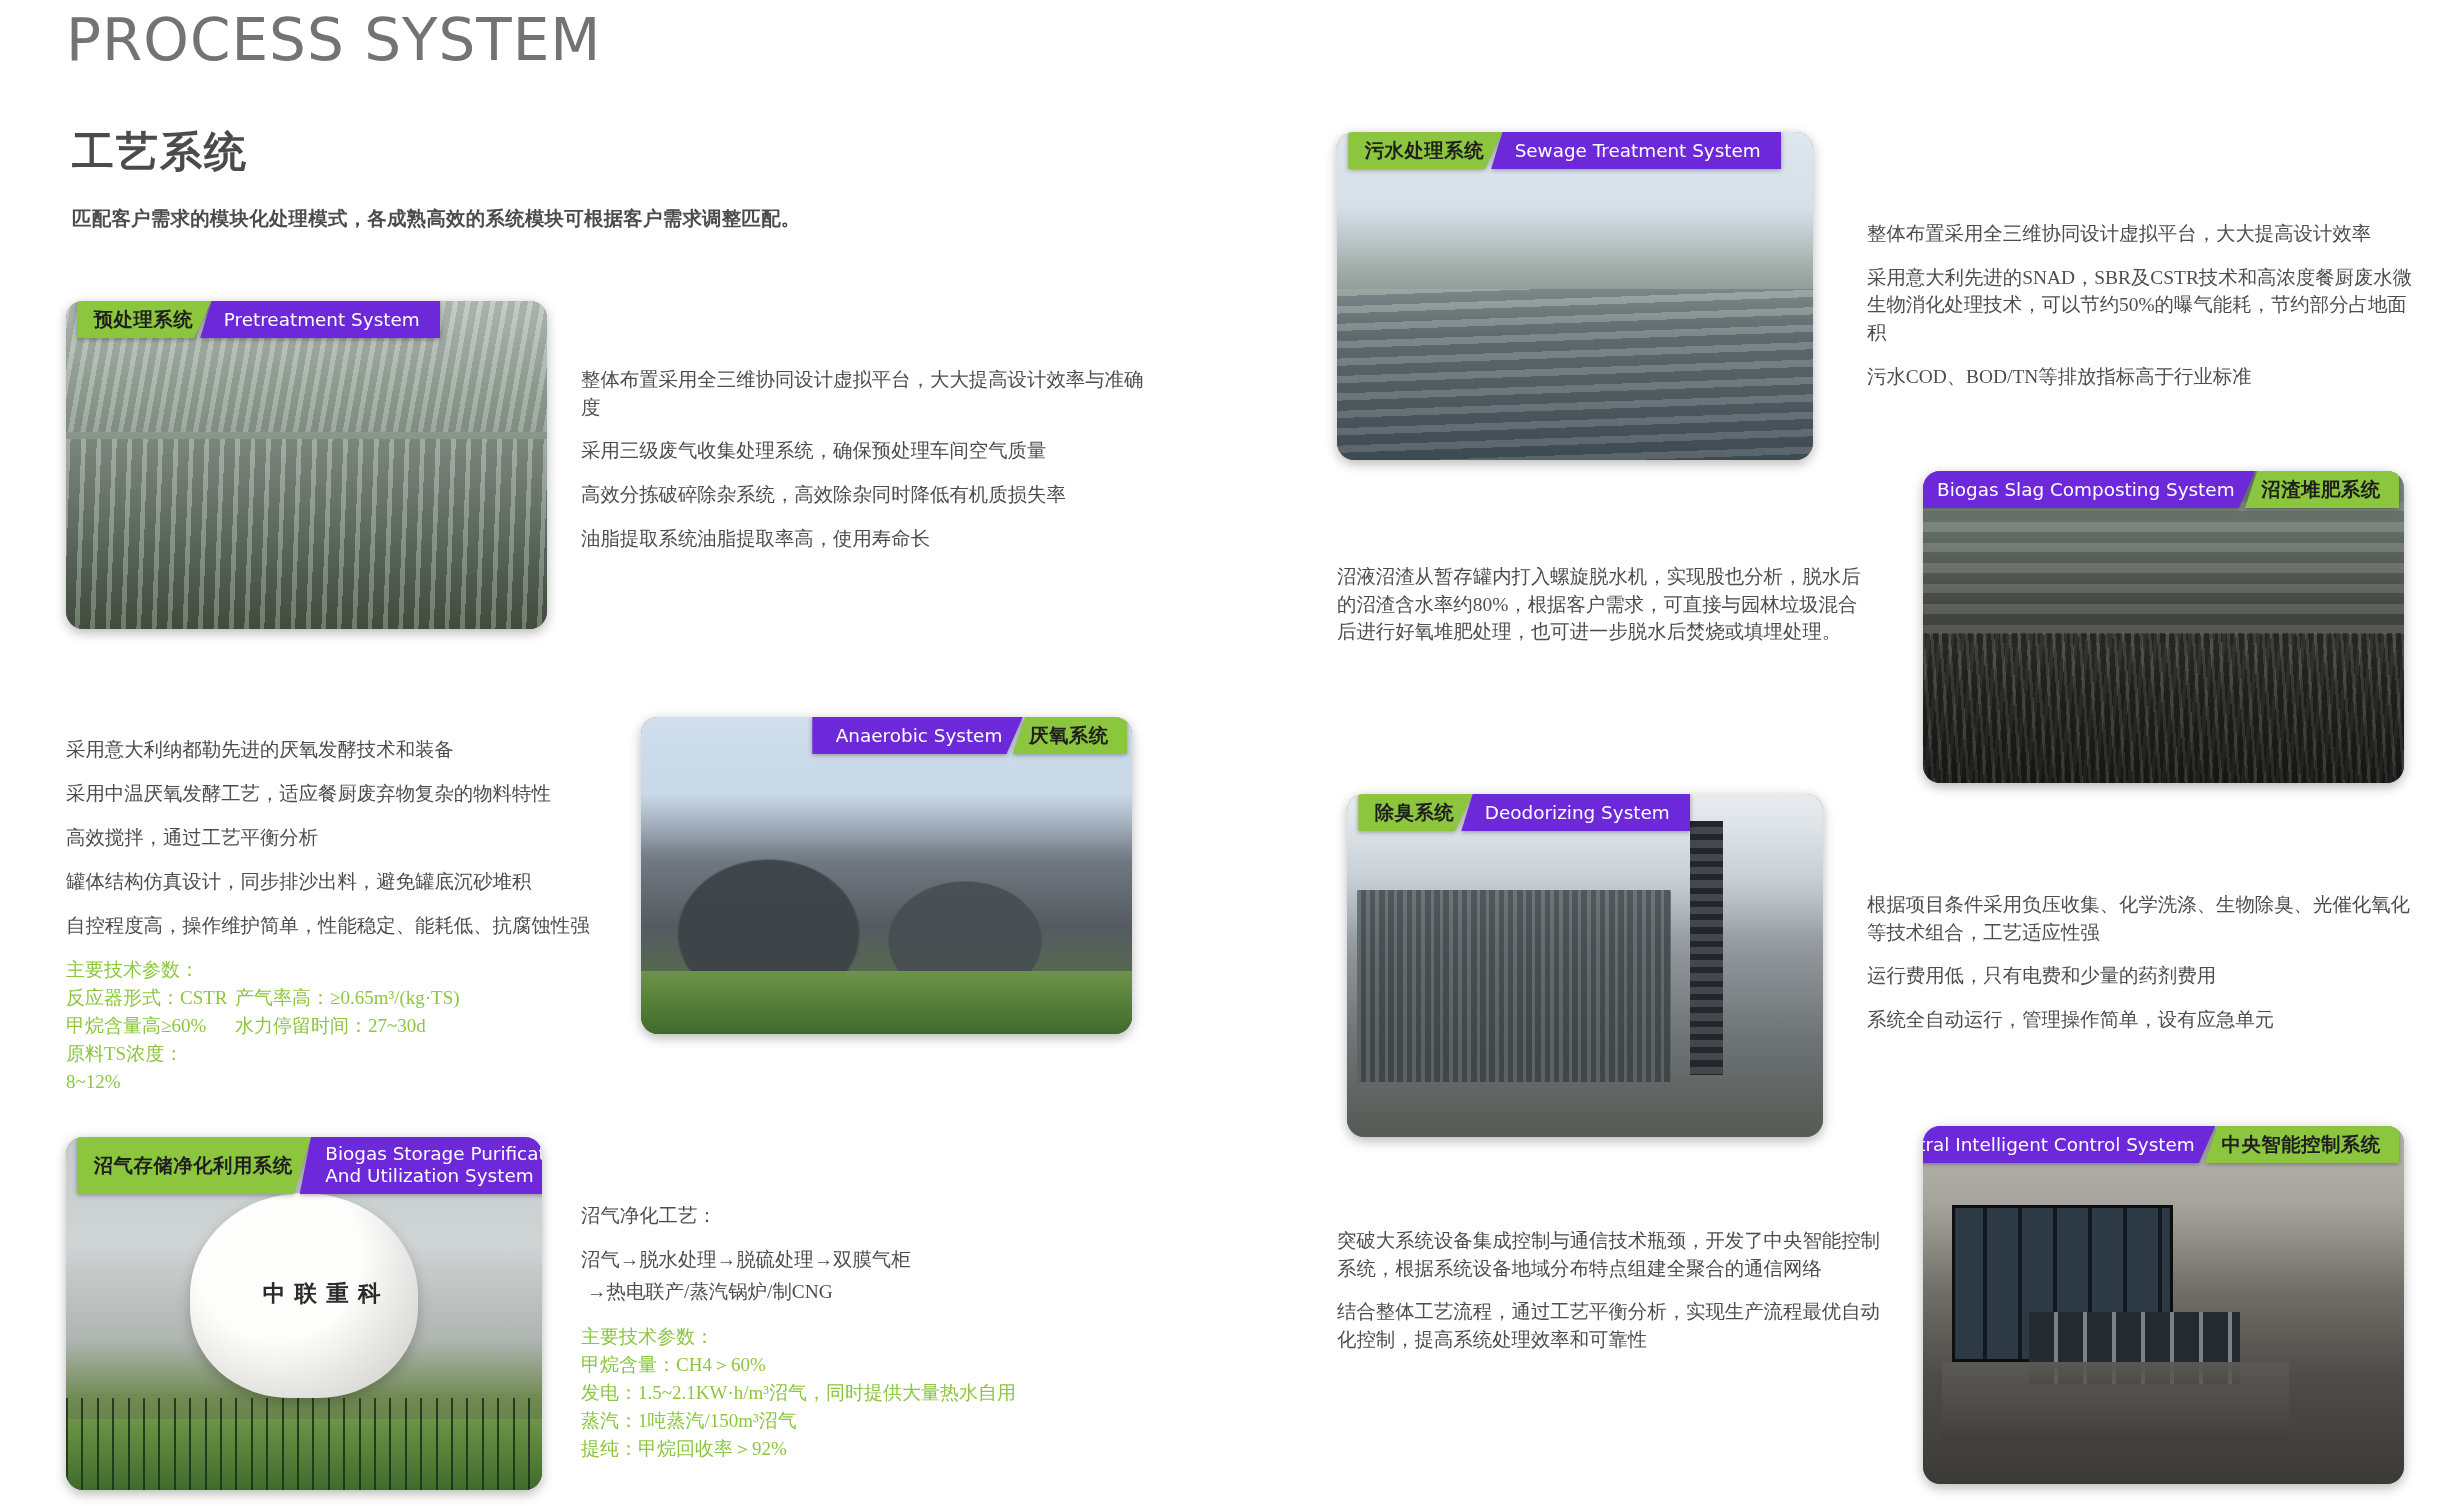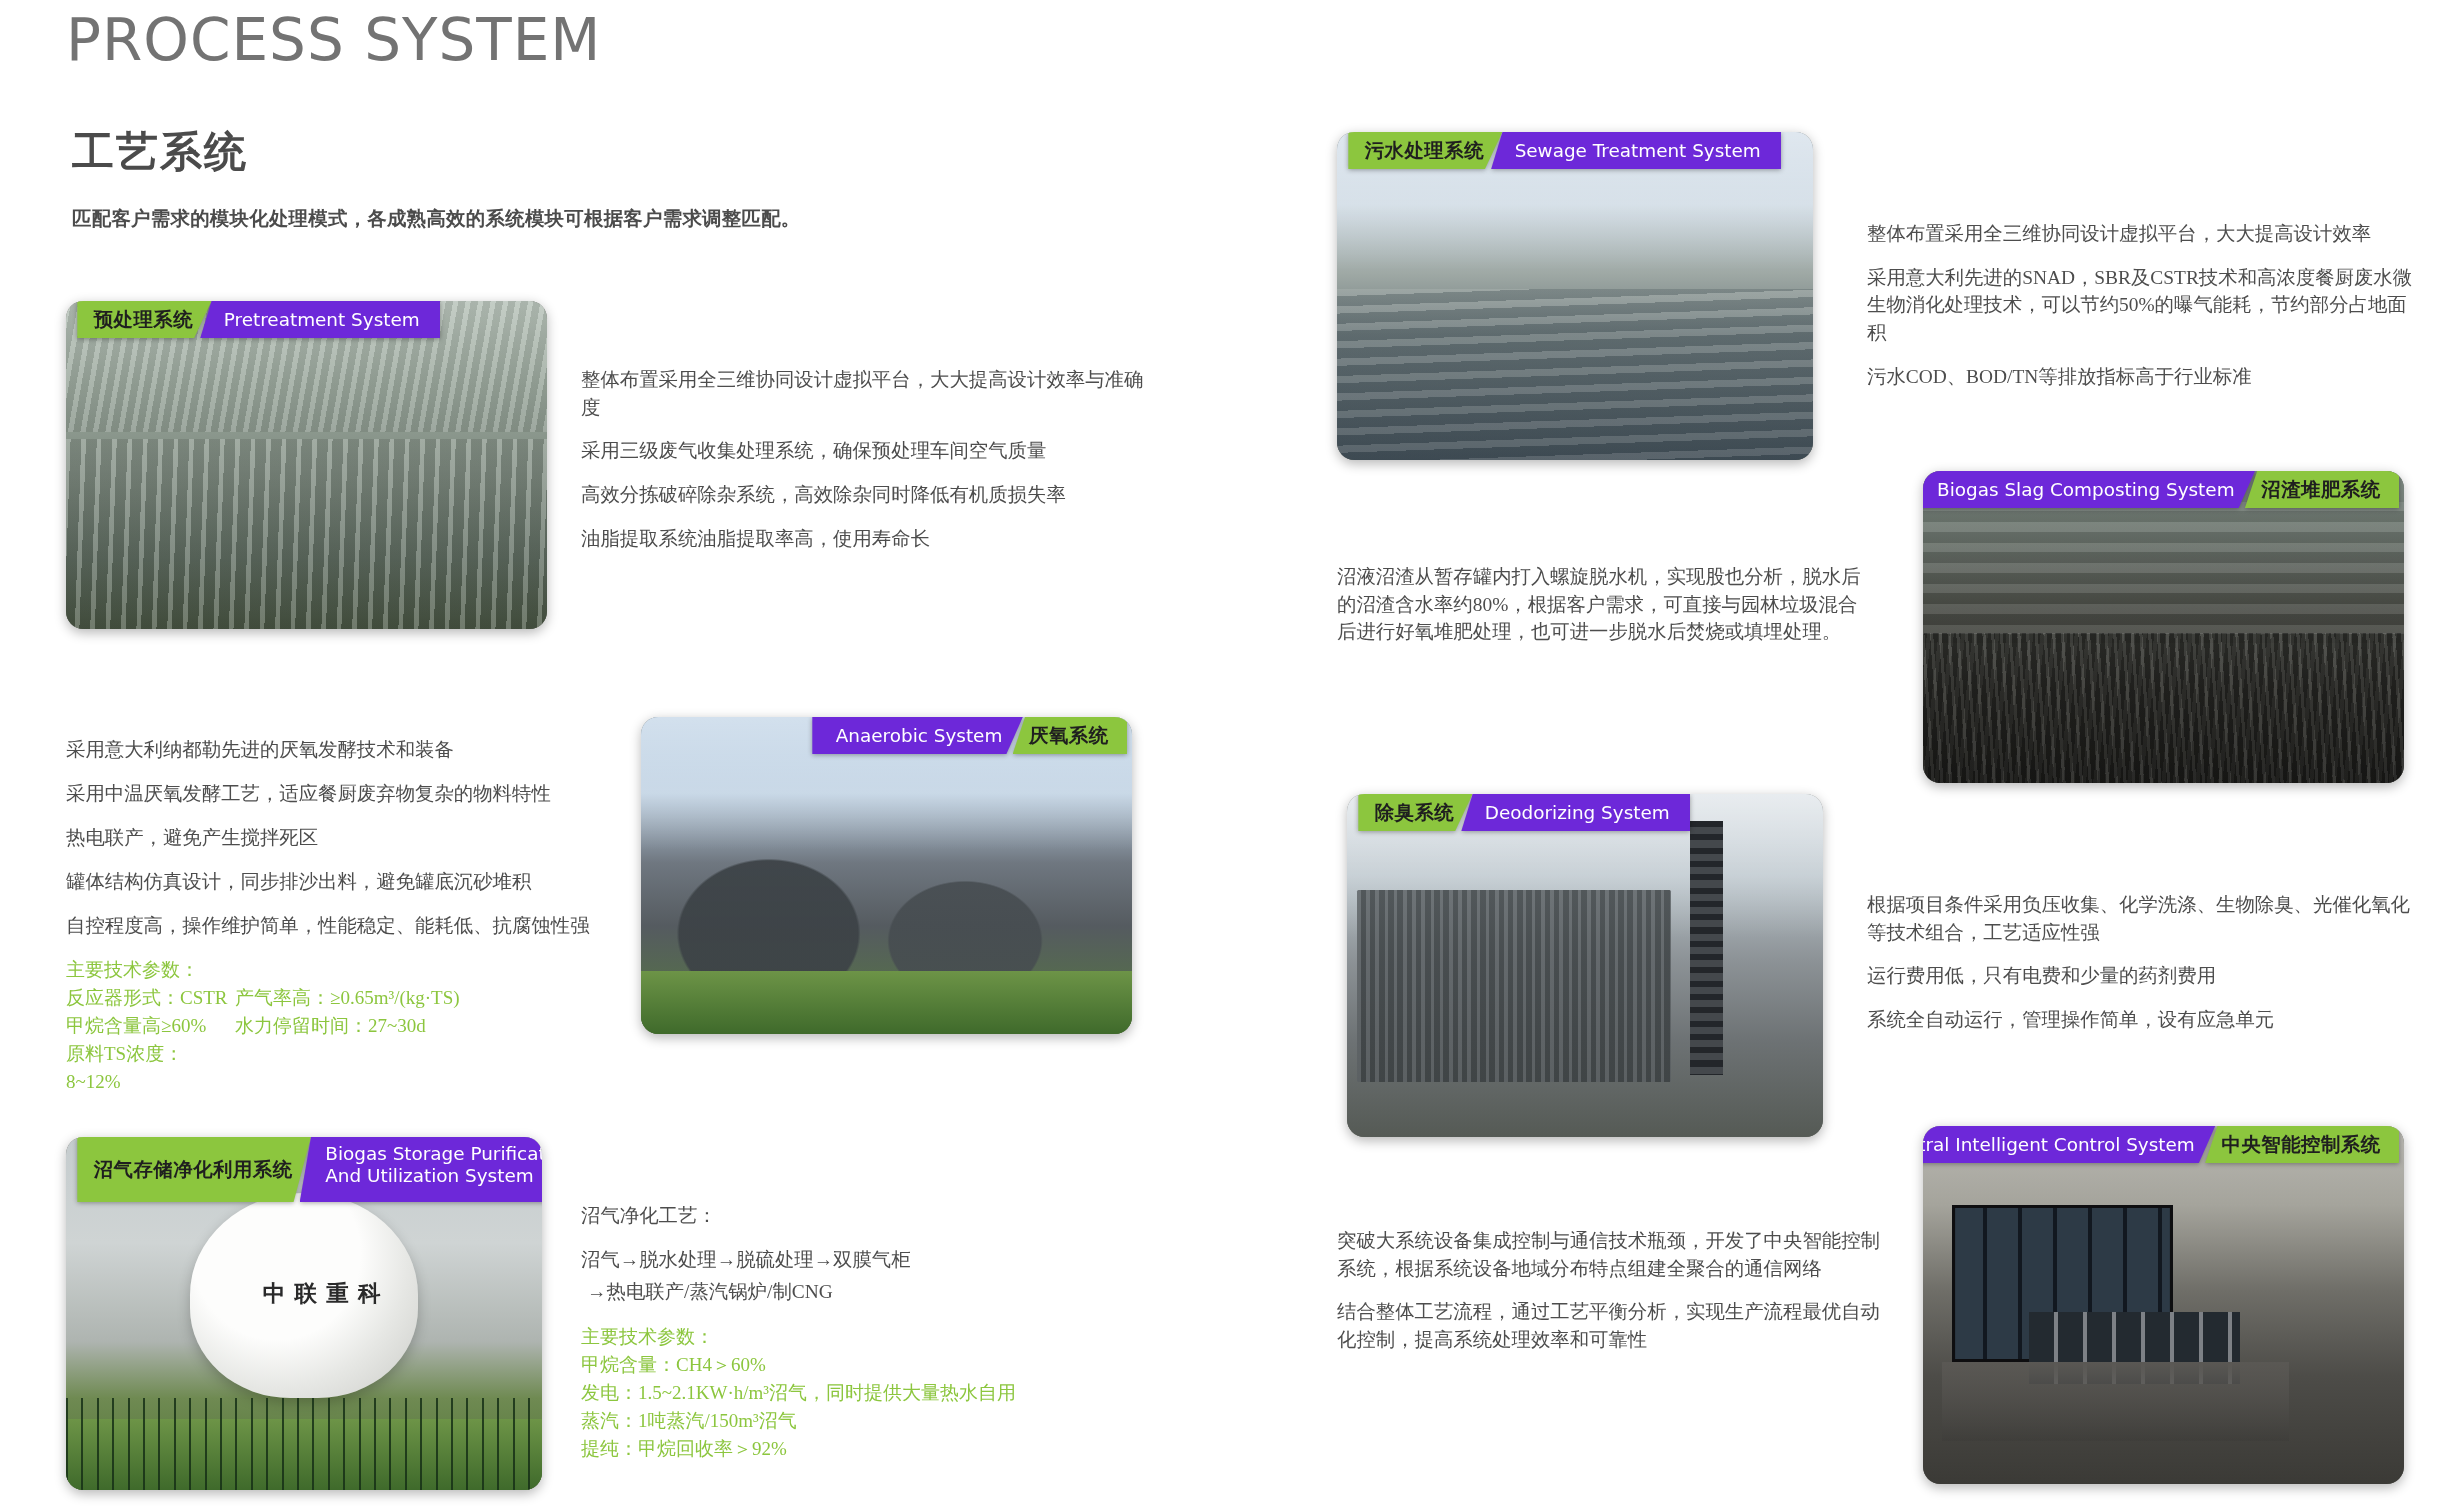--- a/index.html
+++ b/index.html
@@ -137,21 +137,21 @@
   .ov.tower {
     top:8%; left:72%; width:7%; height:74%;
     background:repeating-linear-gradient(180deg,#23262a 0 6.1px, #44484c 6.1px 13.3px);
   }
 
   
   .ribbon {
     position:absolute; top:0; display:flex; align-items:stretch;
     height:37px; z-index:5; filter:drop-shadow(0 1.5px 2.6px rgba(0,0,0,.35));
   }
-  .ribbon.two { height:65px; }
+  .ribbon.two { height:57px; }
   .rb-cn {
     background:#8CC63E; color:#1f1f1f; font-weight:bold;
     font-size:19.4px; display:flex; align-items:center;
     padding:0 18.4px 0 16.4px;
     letter-spacing:0.5px; white-space:nowrap;
   }
   .rb-en {
     background:#6d28d9; color:#ffffff; font-weight:400;
     font-size:18.4px; display:flex; align-items:center;
     padding:0 20.5px 0 23.5px; white-space:nowrap;
@@ -243,21 +243,21 @@
       <div class="ov grass"></div>
     </div>
     <div class="ribbon pos-right">
       <div class="rb-en left">Anaerobic System</div>
       <div class="rb-cn right">厌氧系统</div>
     </div>
   </div>
   <div class="copy" style="left:66px; top:736px; width:558px;">
     <p>采用意大利纳都勒先进的厌氧发酵技术和装备</p>
     <p>采用中温厌氧发酵工艺，适应餐厨废弃物复杂的物料特性</p>
-    <p>热电联产，避免产生搅拌死区</p>
+    <p>高效搅拌，通过工艺平衡分析</p>
     <p>罐体结构仿真设计，同步排沙出料，避免罐底沉砂堆积</p>
     <p>自控程度高，操作维护简单，性能稳定、能耗低、抗腐蚀性强</p>
     <div class="params">
       <span class="hd">主要技术参数：</span>
       <div class="prow">
         <span class="c1">反应器形式：CSTR</span>
         <span class="c2">产气率高：≥0.65m³/(kg·TS)</span>
       </div>
       <div class="prow">
         <span class="c1">甲烷含量高≥60%</span>

